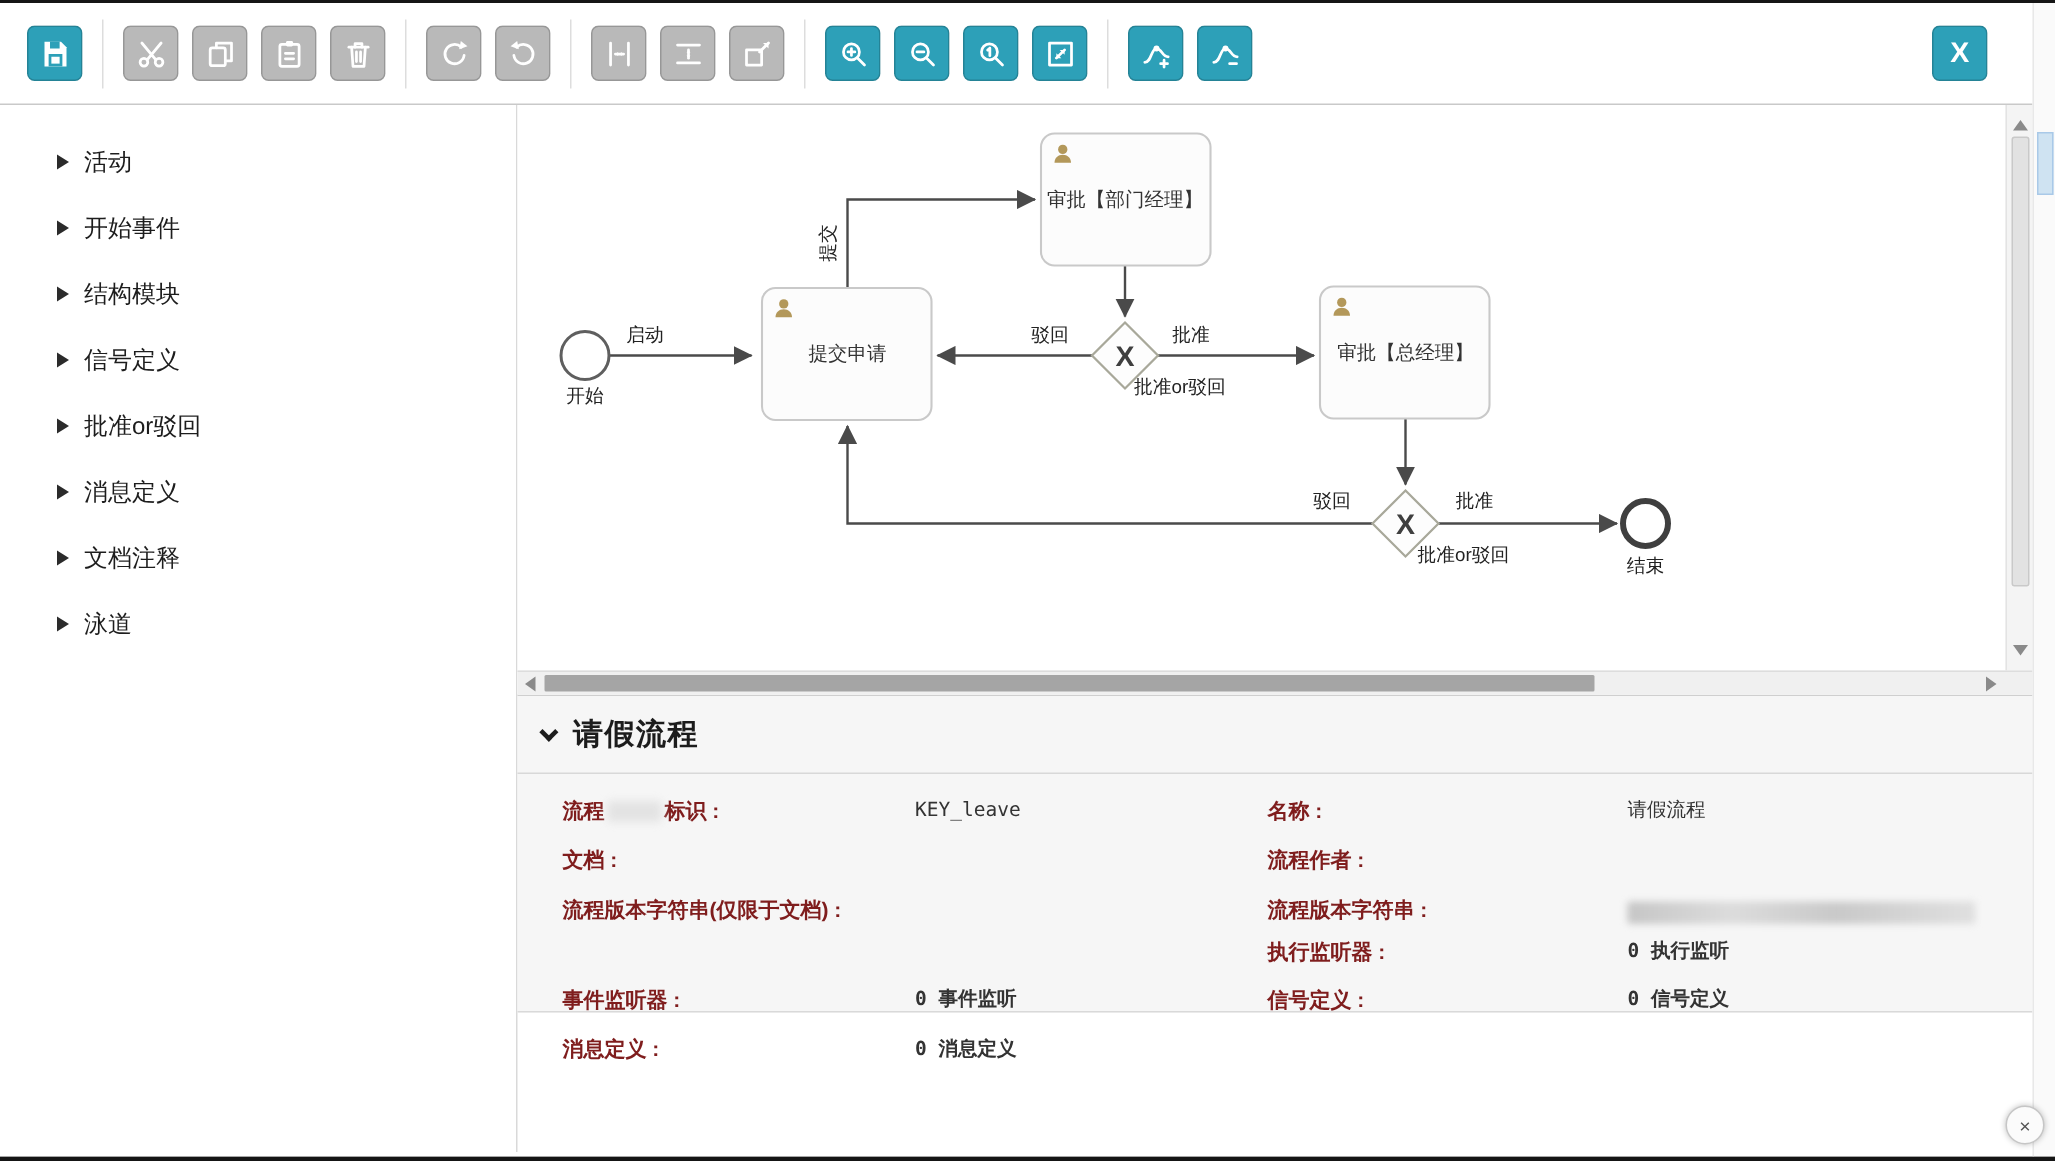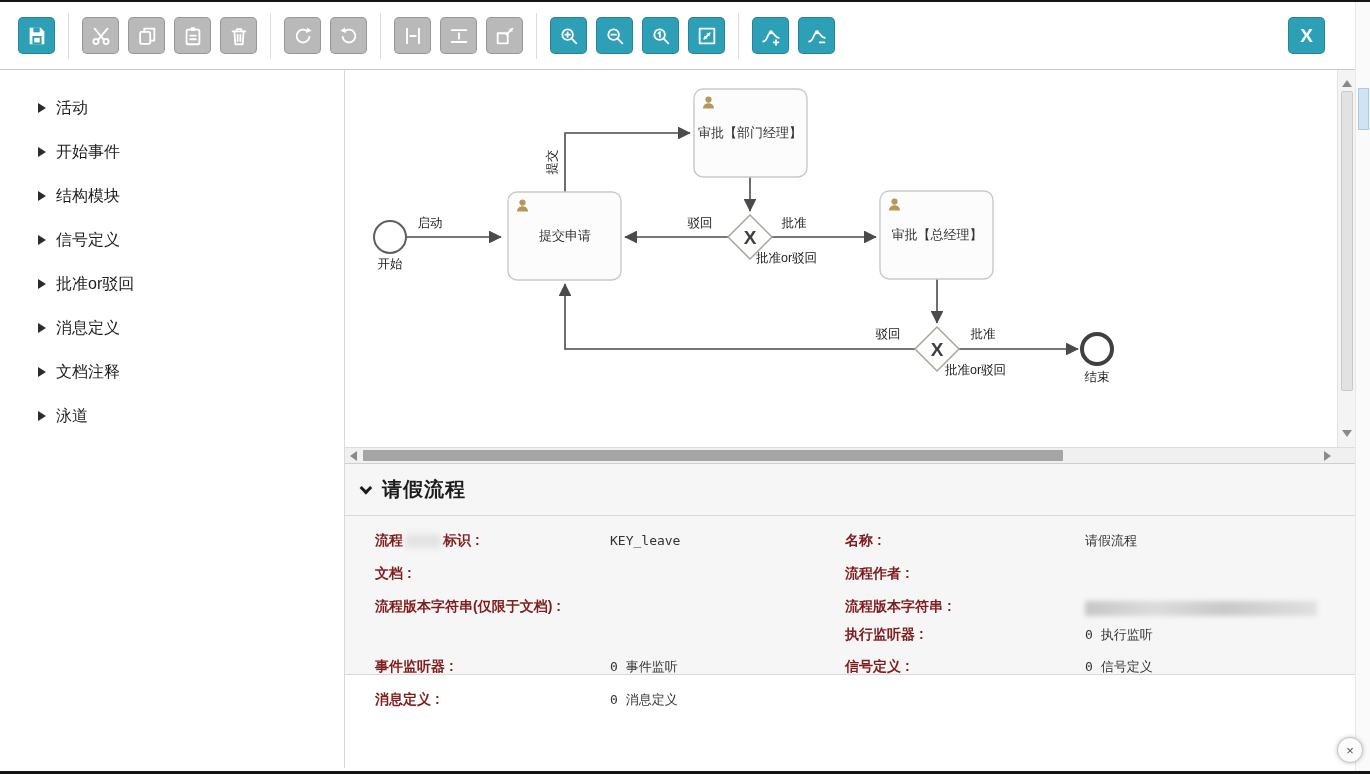--- a/index.html
+++ b/index.html
@@ -89,21 +89,21 @@
     transform:rotate(45deg) translateY(-2px); margin-right:13px; cursor:pointer;
   }
   .props-title { font-size:20px; font-weight:bold; color:#1c1c1c; letter-spacing:1px; }
   .fields {
     display:grid; grid-template-columns:235px 235px 240px 1fr;
     grid-template-rows:33px 33px 28px 32px 33px 33px;
     padding:12px 20px 0 30px; align-items:start;
   }
   .plabel { font-size:14px; font-weight:bold; color:#7f1d1d; line-height:20px; padding-top:2px; }
   .pvalue { font-family:"DejaVu Sans Mono","Liberation Mono",monospace; font-size:13px; color:#333; line-height:20px; padding-top:3px; }
-  .pvalue.link { cursor:pointer; }
+  .pvalue.link { cursor:pointer;font-weight:bold; }
   .narrow { max-width:212px; }
   .redact-inline {
     display:inline-block; width:36px; height:14px; background:#e3e3e3;
     filter:blur(3px); vertical-align:middle; margin:0 2px; border-radius:2px;
   }
   .redact-block {
     display:inline-block; width:232px; height:15px; margin-top:4px;
     background:linear-gradient(90deg,#c6c6c6,#dcdcdc 30%,#c9c9c9 60%,#e0e0e0);
     filter:blur(2.5px); border-radius:2px;
   }

